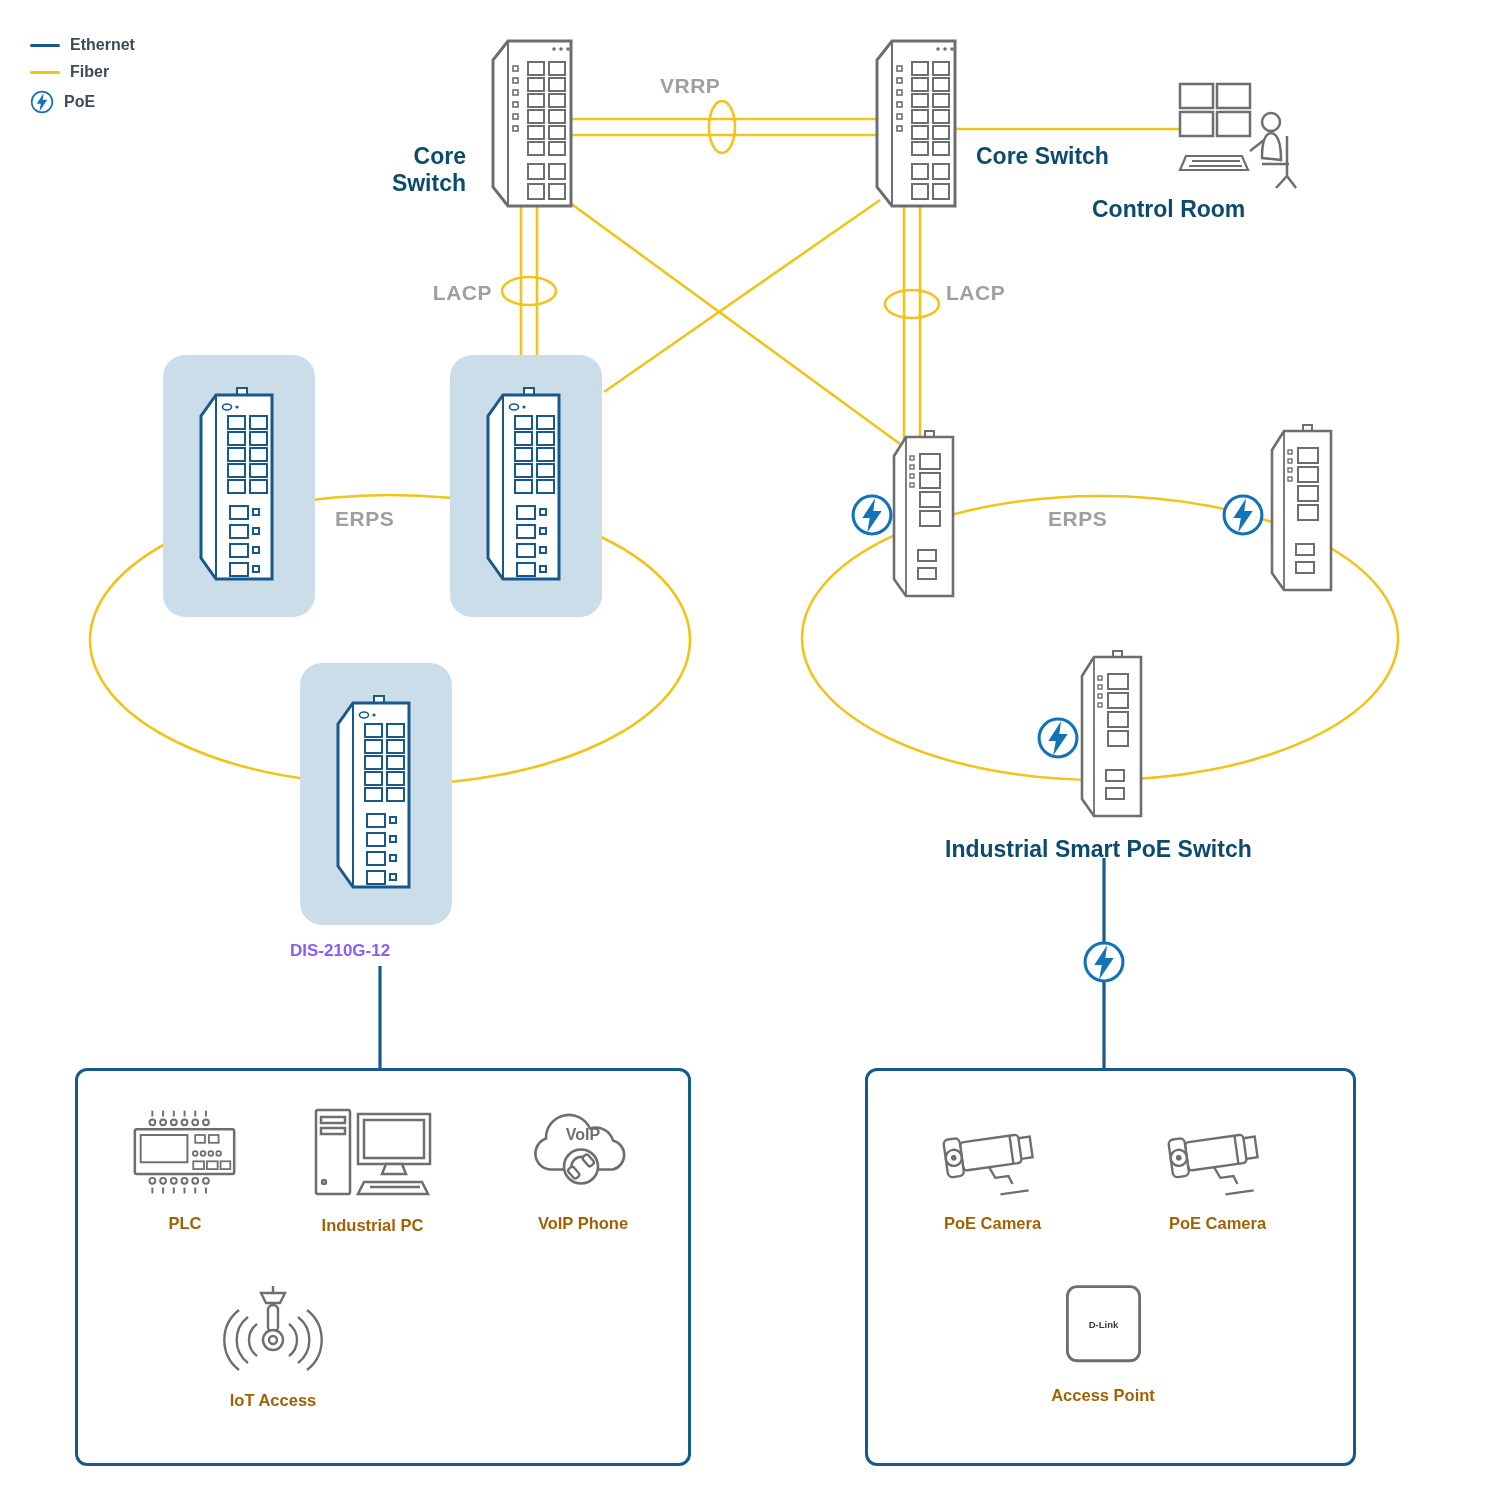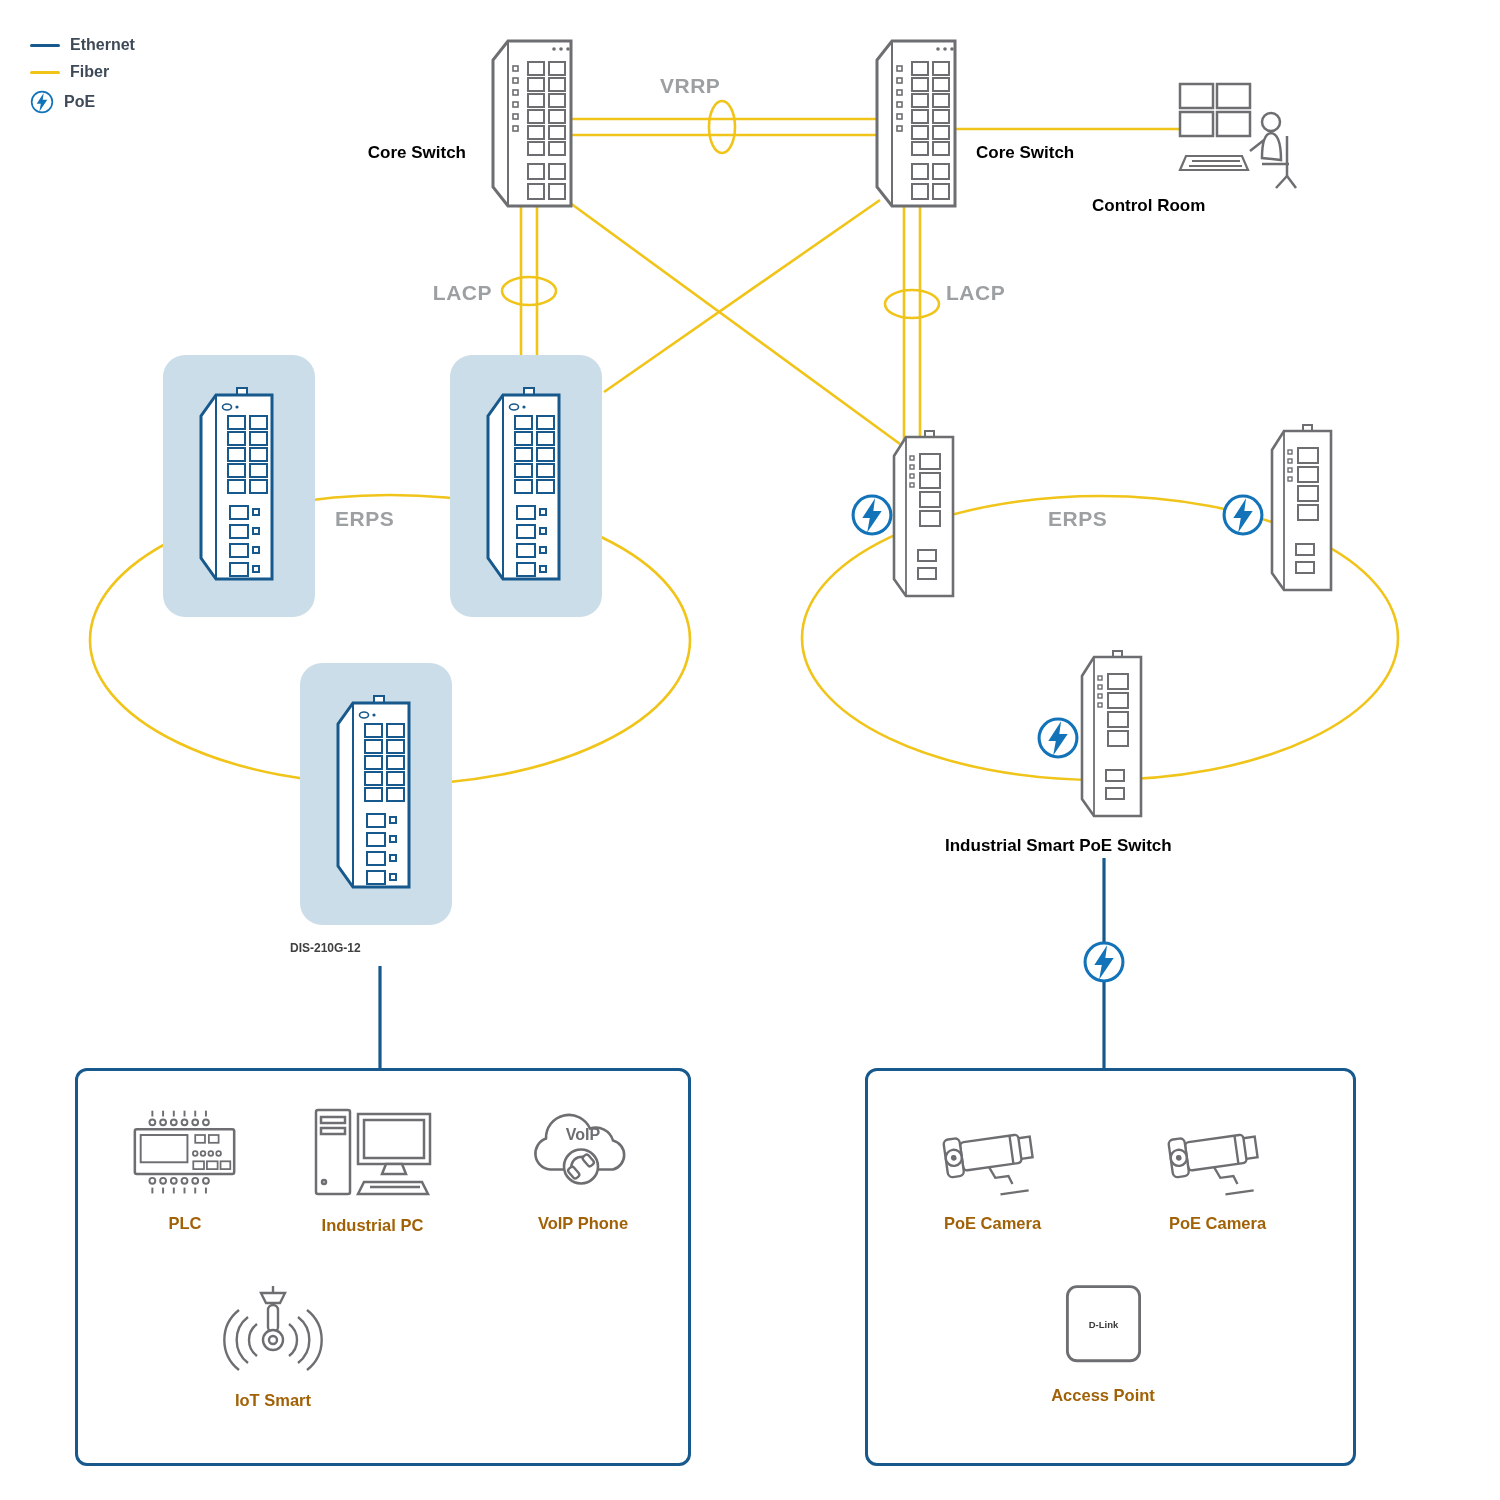--- a/index.html
+++ b/index.html
@@ -1,23 +1,23 @@
 <!DOCTYPE html>
 <html><head>
 <meta charset="utf-8">
 <style>
   html,body{margin:0;padding:0;background:#fff;font-family:"Liberation Sans",sans-serif;}
   .stage{position:relative;width:1488px;height:1500px;background:#fff;overflow:hidden;}
   .abs{position:absolute;}
   svg{display:block;}
   .wires{position:absolute;left:0;top:0;z-index:0;}
   .layer{z-index:2;}
-  .dev-label{font-weight:bold;font-size:17px;color:#000000;}
+  .dev-label{font-weight:bold;font-size:23px;color:#0c4a6e;}
   .proto-label{font-weight:bold;font-size:21px;color:#9DA0A3;letter-spacing:.5px;}
-  .blue-label{font-weight:bold;font-size:12px;color:#404040;}
+  .blue-label{font-weight:bold;font-size:17px;color:#8b5cf6;}
   .center{}
   .right{text-align:right;}
   .hl-box{background:#CBDDE9;border-radius:22px;display:flex;align-items:center;justify-content:center;}
   .io-box{border:3px solid #17598C;border-radius:12px;background:#fff;}
   .endpoint{display:flex;flex-direction:column;align-items:center;gap:12px;}
   .ep-label{font-weight:bold;font-size:16.5px;color:#a16207;text-align:center;white-space:nowrap;}
   .legend{display:flex;flex-direction:column;gap:9px;}
   .legend-row{display:flex;align-items:center;gap:10px;font-weight:bold;font-size:16px;color:#3E4A57;}
   .sw-line{width:30px;height:3px;border-radius:2px;}
   .badge{z-index:3;}
@@ -369,21 +369,21 @@
       </g>
       <g fill="none" stroke="#6D6E71" stroke-width="2.4">
         <path d="M36 40 A20 20 0 0 0 36 72"></path>
         <path d="M27 33 A29 29 0 0 0 27 79"></path>
         <path d="M18 26 A38 38 0 0 0 18 86"></path>
         <path d="M68 40 A20 20 0 0 1 68 72"></path>
         <path d="M77 33 A29 29 0 0 1 77 79"></path>
         <path d="M86 26 A38 38 0 0 1 86 86"></path>
       </g>
     </svg>
-    <div class="ep-label">IoT Smart</div>
+    <div class="ep-label">IoT Access</div>
   </div>
 
 
   <div class="abs layer io-box" style="left:865px;top:1068px;width:485px;height:392px;"></div>
 
   <div class="abs layer endpoint" style="left:915px;top:1112px;width:155px;">
     <svg width="135" height="90">
         <use href="#sym-camera"></use>
       </svg>
     <div class="ep-label">PoE Camera</div>

